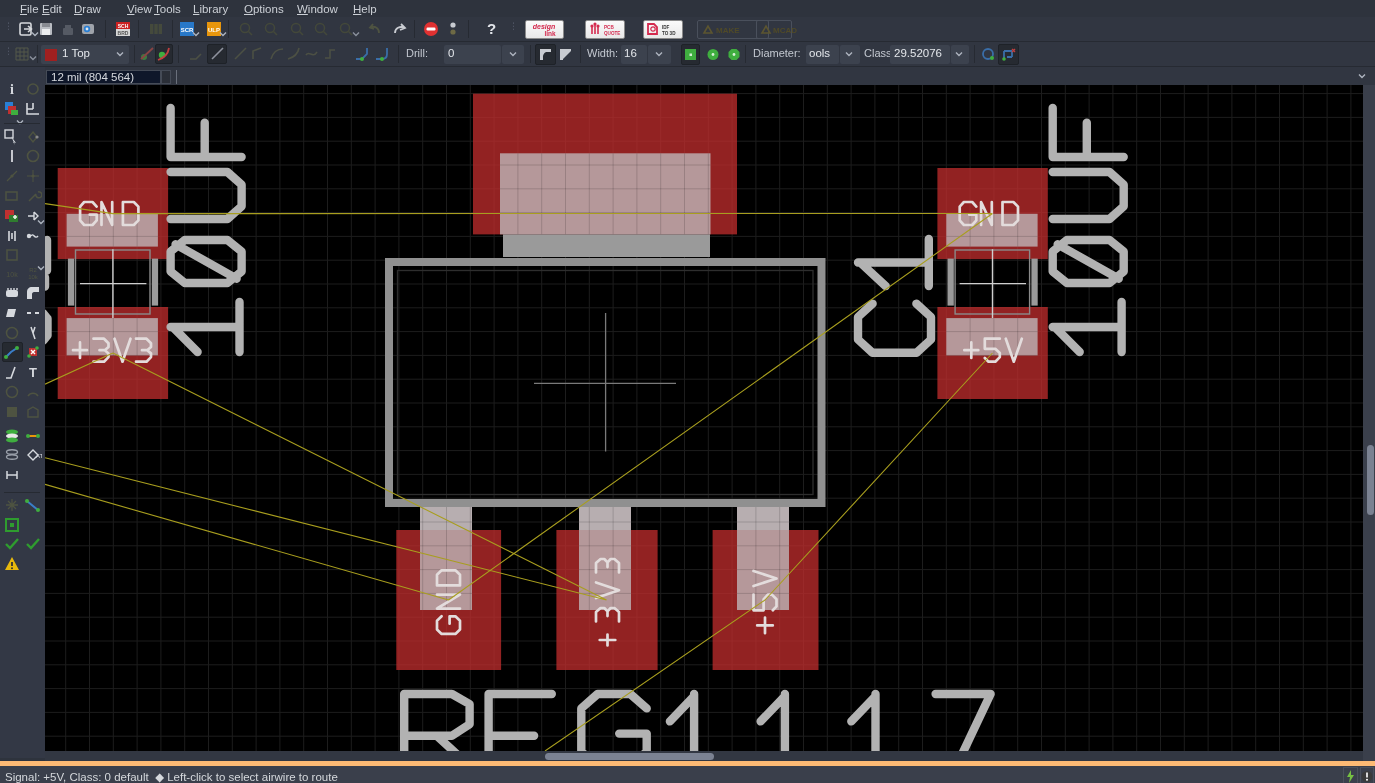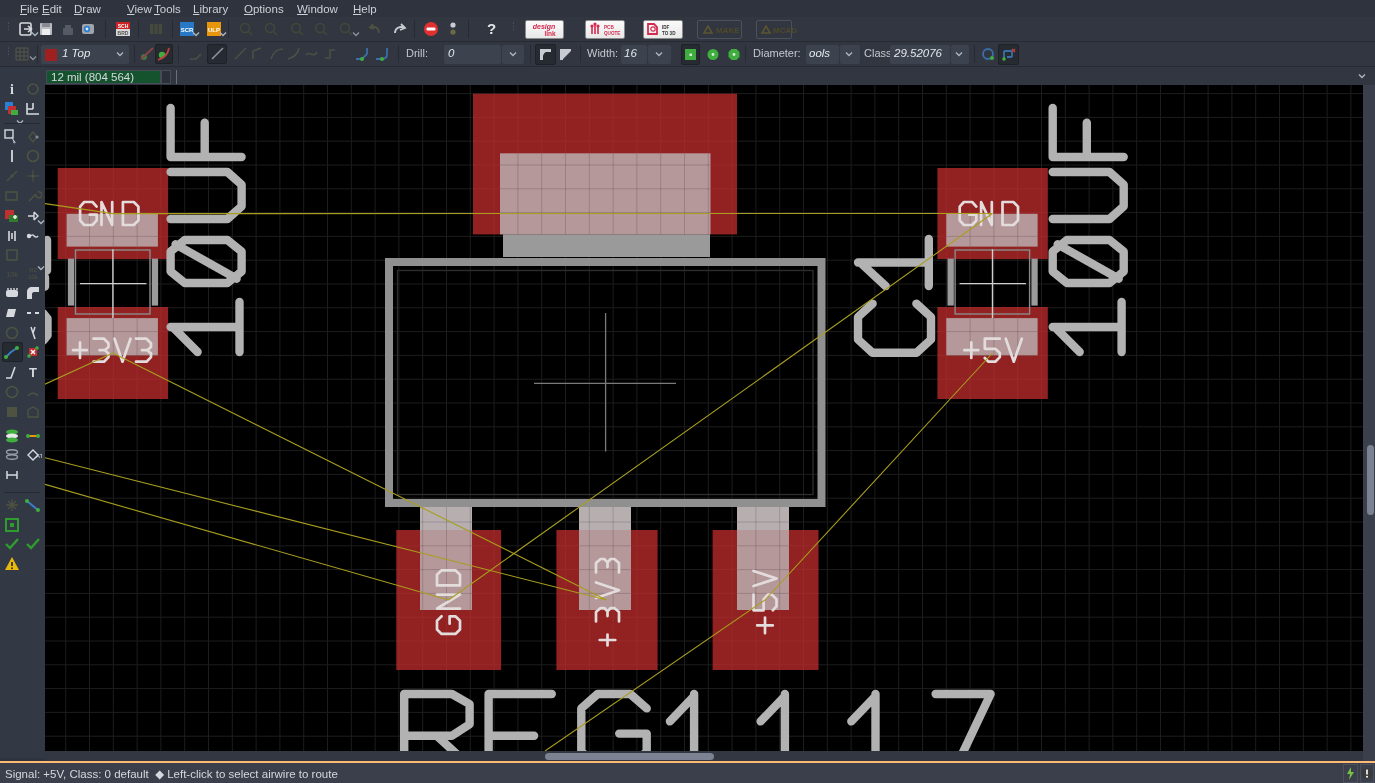--- a/index.html
+++ b/index.html
@@ -4,26 +4,26 @@
 * { margin:0; padding:0; box-sizing:border-box; }
 body { width:1375px; height:783px; overflow:hidden; background:#2e333d;
   font-family:"Liberation Sans", sans-serif; position:relative; }
 .mb { position:absolute; top:0; left:0; width:1375px; height:17px; background:#2e333d; }
 .mb span { position:absolute; top:3px; color:#ccd0d6; font-size:11.5px; }
 .mb u { text-decoration-color:#ccd0d6; }
 .row { position:absolute; left:0; width:1375px; background:#313641; }
 .sep { position:absolute; width:1px; background:#262a32; }
 .grip { position:absolute; width:3px; color:#565c68; }
 .lbl { position:absolute; color:#c3c8d0; font-size:11px; top:6px; }
-.combo { position:absolute; background:#3c424e; border-radius:2px; color:#e4e7eb; font-size:11.5px;font-style:italic; }
+.combo { position:absolute; background:#3c424e; border-radius:2px; color:#e4e7eb; font-size:11.5px; }
 .chev { position:absolute; width:8px; height:5px; }
 .pressed { position:absolute; background:#262a31; border:1px solid #1e2228; border-radius:2px; }
 .wbtn { position:absolute; background:linear-gradient(#fafafa,#e8e8e8); border:1px solid #8a8a8a; border-radius:2px; }
 .dbtn { position:absolute; background:none; border:1px solid #4a505c; border-radius:2px; }
-.statusbar { position:absolute; left:0; top:761px; width:1375px; height:22px; background:#3a3f4b; border-top:2px solid #fdba74; }
+.statusbar { position:absolute; left:0; top:761px; width:1375px; height:22px; background:#3a3f4b; border-top:5px solid #fdba74; }
 </style></head><body>
 
 <div class="mb">
     <span style="left:20px"><u>F</u>ile</span>
     <span style="left:42px"><u>E</u>dit</span>
     <span style="left:74px"><u>D</u>raw</span>
     <span style="left:127px"><u>V</u>iew</span>
     <span style="left:154px"><u>T</u>ools</span>
     <span style="left:193px"><u>L</u>ibrary</span>
     <span style="left:244px"><u>O</u>ptions</span>
@@ -134,21 +134,21 @@
         <circle cx="12" cy="5" r="1.6" fill="#d42a4e"></circle>
         <text x="18" y="8" font-size="4.6" fill="#d42a4e" font-family="Liberation Sans" font-weight="bold">PCB</text>
         <text x="18" y="13.5" font-size="4.6" fill="#d42a4e" font-family="Liberation Sans" font-weight="bold">QUOTE</text>
       </svg></div>
     <div class="wbtn" style="left:643px;top:3px;width:40px;height:19px"><svg width="38" height="17" viewBox="0 0 38 17">
         <path d="M4,3 H10 L13,6 V13 H4 Z" fill="none" stroke="#d42a4e" stroke-width="1.8"></path>
         <circle cx="9" cy="8" r="2.2" fill="none" stroke="#d42a4e" stroke-width="1.2"></circle>
         <text x="18" y="8" font-size="4.6" fill="#333" font-family="Liberation Sans" font-weight="bold">IDF</text>
         <text x="18" y="13.5" font-size="4.6" fill="#333" font-family="Liberation Sans" font-weight="bold">TO 3D</text>
       </svg></div>
-    <div class="dbtn" style="left:697px;top:3px;width:45px;height:19px"><svg width="47" height="17" viewBox="0 0 47 17">
+    <div class="dbtn" style="left:697px;top:3px;width:72px;height:19px"><svg width="47" height="17" viewBox="0 0 47 17">
         <path d="M6,12 L10,5 L14,12 Z" fill="none" stroke="#5c5530" stroke-width="1.6"></path>
         <text x="18" y="12" font-size="8" fill="#504a28" font-family="Liberation Sans" font-weight="bold">MAKE</text>
       </svg></div>
     <div class="dbtn" style="left:756px;top:3px;width:36px;height:19px"><svg width="48" height="17" viewBox="0 0 48 17">
         <path d="M5,12 L9,5 L13,12 Z" fill="none" stroke="#5c5530" stroke-width="1.6"></path>
         <text x="16" y="12" font-size="8" fill="#504a28" font-family="Liberation Sans" font-weight="bold">MCAD</text>
       </svg></div>
   </div>
 <div class="row" style="top:42px;height:25px;border-bottom:1px solid #262a32">
     <div class="grip" style="left:4px;top:7px;font-size:9px;line-height:4px;color:#5a6070">⋮</div>
@@ -272,21 +272,21 @@
       <circle cx="12" cy="12" r="2" fill="#3fae3f"></circle>
     </svg>
     <div class="pressed" style="left:998px;top:2px;width:21px;height:21px"></div>
     <svg style="position:absolute;left:1001px;top:4px" width="16" height="16" viewBox="0 0 16 16">
       <path d="M3,13 V5 M3,5 H11 M11,5 V11 M11,11 H6" fill="none" stroke="#3a6ea8" stroke-width="1.8"></path>
       <circle cx="3" cy="13" r="1.8" fill="#3fae3f"></circle>
       <path d="M11,3 L14,6 M14,3 L11,6" stroke="#c04040" stroke-width="1.4"></path>
     </svg>
   </div>
 <div class="row" style="top:67px;height:18px">
-    <div style="position:absolute;left:46px;top:3px;width:115px;height:14px;background:#14532d;border:1px solid #454b57;color:#d6d9de;font-size:11.5px;padding:0 4px">12 mil (804 564)</div>
+    <div style="position:absolute;left:46px;top:3px;width:115px;height:14px;background:#0f172a;border:1px solid #454b57;color:#d6d9de;font-size:11.5px;padding:0 4px">12 mil (804 564)</div>
     <div style="position:absolute;left:161px;top:3px;width:10px;height:14px;background:#2b2f38;border:1px solid #454b57"></div>
     <div style="position:absolute;left:172px;top:3px;width:5px;height:14px;border-right:1px solid #6a707c"></div>
     <svg class="chev" style="left:1358px;top:7px" viewBox="0 0 8 5">
       <path d="M1,0.5 L4,3.5 L7,0.5" stroke="#aeb4bf" stroke-width="1.4" fill="none"></path>
     </svg>
   </div>
 <div style="position:absolute;left:0;top:67px;width:45px;height:691px;background:#333845">
     <svg style="position:absolute;left:3px;top:13px" width="18" height="18" viewBox="0 0 18 18">
       <text x="9" y="14" font-size="14" font-weight="bold" font-family="Liberation Serif" fill="#d6d9de" text-anchor="middle">i</text>
     </svg>

